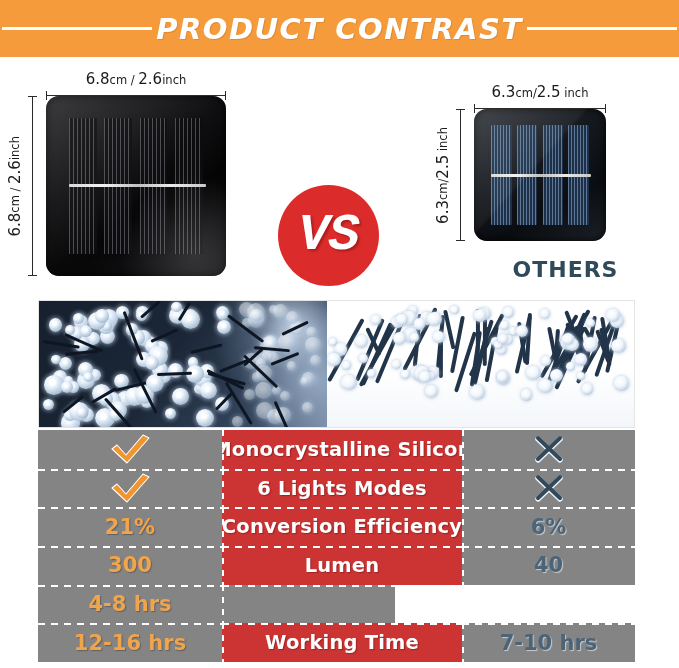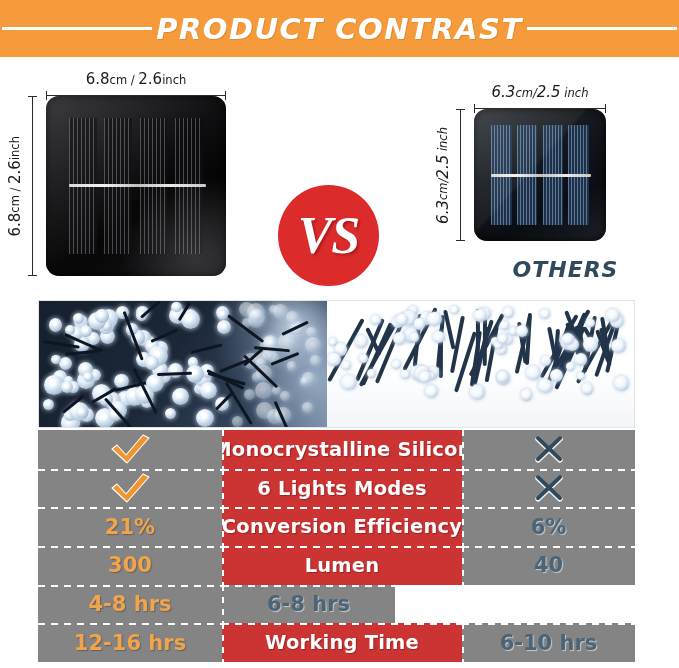--- a/index.html
+++ b/index.html
@@ -26,21 +26,21 @@
     font-family:"DejaVu Sans", sans-serif;
     font-size:29px; font-weight:bold; font-style:italic;
     color:#ffffff; letter-spacing:1.5px; white-space:nowrap;
     text-shadow:1px 1px 0 rgba(180,110,30,.35);
   }
 
   
   .panels{ position:absolute; left:0; top:57px; width:679px; height:238px; }
 
   .panel-left{ position:absolute; left:0; top:0; width:280px; height:238px; }
-  .panel-right{ position:absolute; left:420px; top:0; width:259px; height:238px;font-style:italic; }
+  .panel-right{ position:absolute; left:420px; top:0; width:259px; height:238px; }
 
   
   .dim-h{
     position:absolute; display:flex; flex-direction:column; align-items:center;
   }
   .dim-h .dim-text{
     font-family:"DejaVu Sans", sans-serif;
     color:#1a1a1a; white-space:nowrap; line-height:1.1;
   }
   .dim-h .bar{
@@ -130,21 +130,21 @@
   .cap-ours{ left:0; top:200px; color:#F08A25; }
   .cap-others{ left:16px; top:200px; color:#2F4A5A;text-align:center; }
 
   
   .vs-badge{
     position:absolute; left:278px; top:128px; width:101px; height:101px;
     border-radius:50%; background:#DB2B2B;
     display:flex; align-items:center; justify-content:center;
   }
   .vs-text{
-    font-family:Liberation Serif, serif;
+    font-family:Liberation Mono, monospace;
     font-size:52px; font-weight:bold; font-style:italic; color:#ffffff;
     letter-spacing:-1px; line-height:1;
     text-shadow:2px 2px 2px rgba(120,10,10,.45);
   }
 
   
   .photos{
     position:absolute; left:38px; top:300px; width:597px; height:128px;
     display:flex; border:1px solid #e4e4e4;
   }
@@ -656,28 +656,27 @@
         <span class="vsep"></span>
         <span class="val-others">40</span>
       </div>
     </div>
     <div class="trow">
       <div class="tcell c-left">
         <span class="val-ours">4-8 hrs</span>
       </div>
       <div class="tcell c-right">
         <span class="vsep"></span>
-        <span class="val-others">6-8 hrs</span>
       </div>
     </div>
     <div class="trow">
       <div class="tcell c-left">
         <span class="val-ours">12-16 hrs</span>
       </div>
       <div class="tcell c-mid">
         <span class="label-mid">Working Time</span>
       </div>
       <div class="tcell c-right">
         <span class="vsep"></span>
-        <span class="val-others">6-10 hrs</span>
+        <span class="val-others">7-10 hrs</span>
       </div>
     </div>
   </div>
 
 </body></html>

